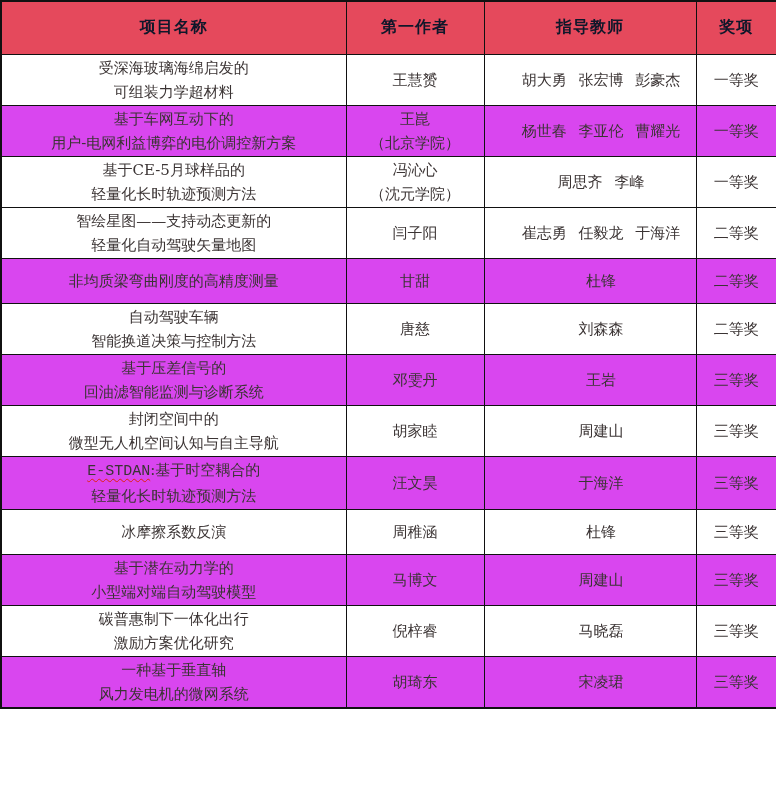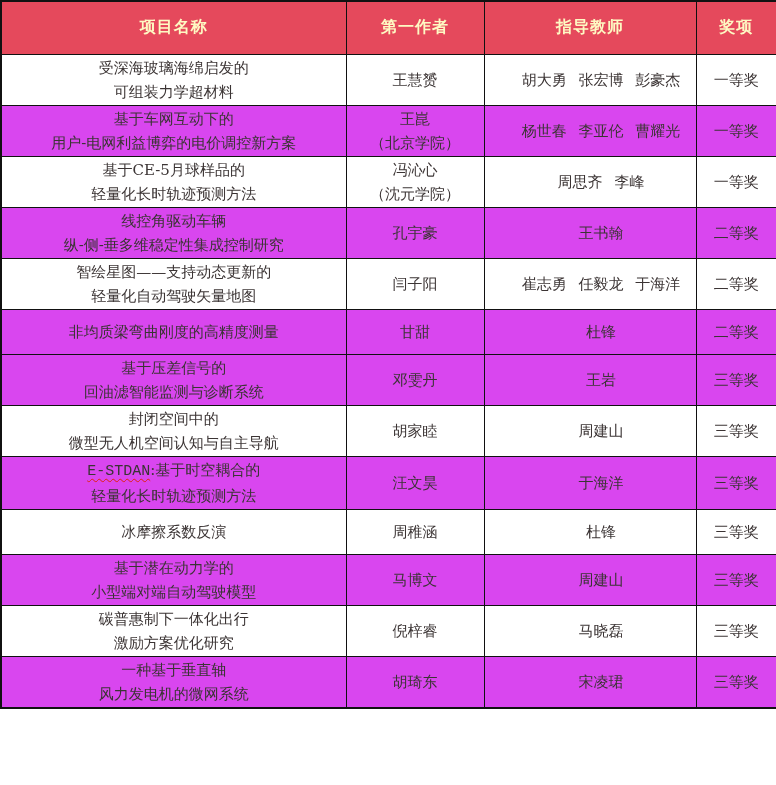--- a/index.html
+++ b/index.html
@@ -22,21 +22,21 @@
     text-align: center;
     vertical-align: middle;
     padding: 1px 2px;
     overflow: hidden;
   }
   thead tr {
     height: 53px;
   }
   th {
     background: #E5495C;
-    color: #fef9c3;
+    color: #0f172a;
     font-family: "Liberation Sans", sans-serif;
     font-weight: bold;
     font-size: 16px;
     letter-spacing: 1px;
   }
   tbody td {
     color: #3B3434;
     font-size: 15px;
     line-height: 24px;
   }
@@ -113,50 +113,50 @@
           <div class="line">基于CE-5月球样品的</div>
           <div class="line">轻量化长时轨迹预测方法</div>
         </td>
         <td>
           <div class="line">冯沁心</div>
           <div class="line">（沈元学院）</div>
         </td>
         <td class="advisors-cell">周思齐 李峰</td>
         <td>一等奖</td>
       </tr>
-      <tr class="shaded">
-        <td>
-          <div class="line">线控角驱动车辆</div>
-          <div class="line">纵-侧-垂多维稳定性集成控制研究</div>
-        </td>
-        <td>
-          <div class="line">孔宇豪</div>
-        </td>
-        <td class="advisors-cell">王书翰</td>
-        <td>二等奖</td>
-      </tr>
       <tr class="">
         <td>
           <div class="line">智绘星图——支持动态更新的</div>
           <div class="line">轻量化自动驾驶矢量地图</div>
         </td>
         <td>
           <div class="line">闫子阳</div>
         </td>
         <td class="advisors-cell">崔志勇 任毅龙 于海洋</td>
         <td>二等奖</td>
       </tr>
       <tr class="shaded single">
         <td>
           <div class="line">非均质梁弯曲刚度的高精度测量</div>
         </td>
         <td>
           <div class="line">甘甜</div>
         </td>
         <td class="advisors-cell">杜锋</td>
+        <td>二等奖</td>
+      </tr>
+      <tr class="">
+        <td>
+          <div class="line">自动驾驶车辆</div>
+          <div class="line">智能换道决策与控制方法</div>
+        </td>
+        <td>
+          <div class="line">唐慈</div>
+        </td>
+        <td class="advisors-cell">刘森森</td>
         <td>二等奖</td>
       </tr>
       <tr class="shaded">
         <td>
           <div class="line">基于压差信号的</div>
           <div class="line">回油滤智能监测与诊断系统</div>
         </td>
         <td>
           <div class="line">邓雯丹</div>
         </td>

